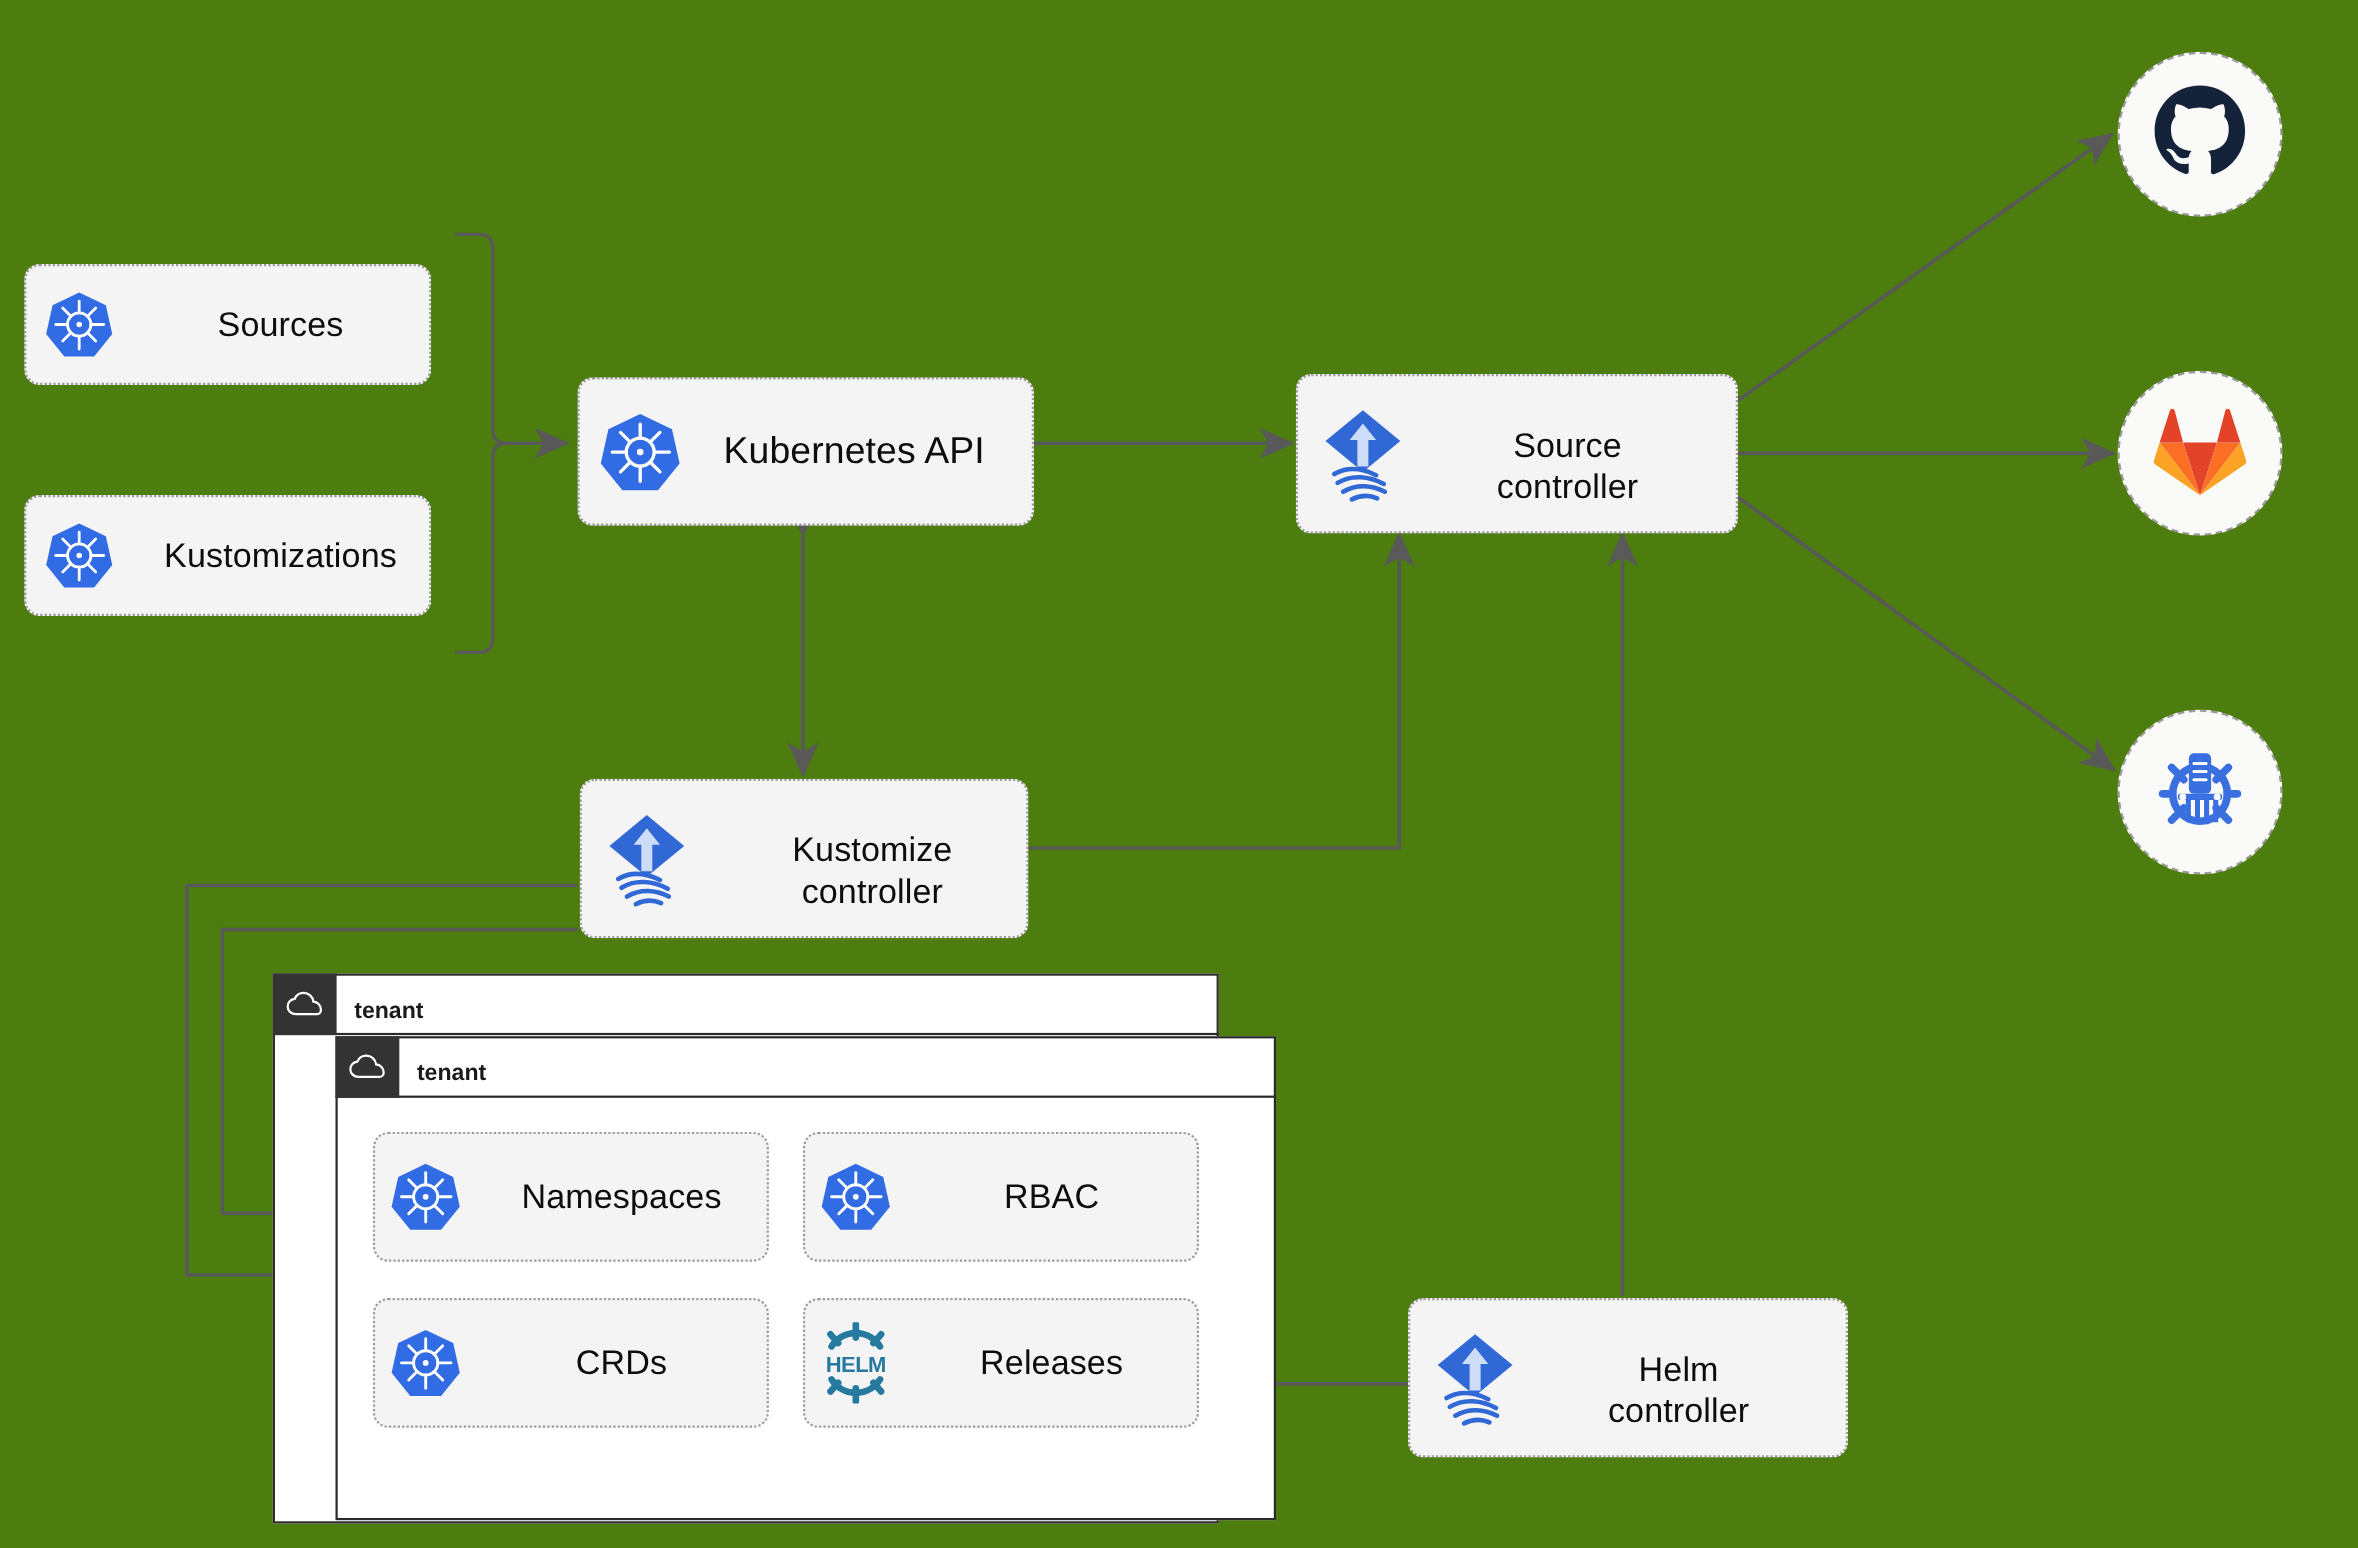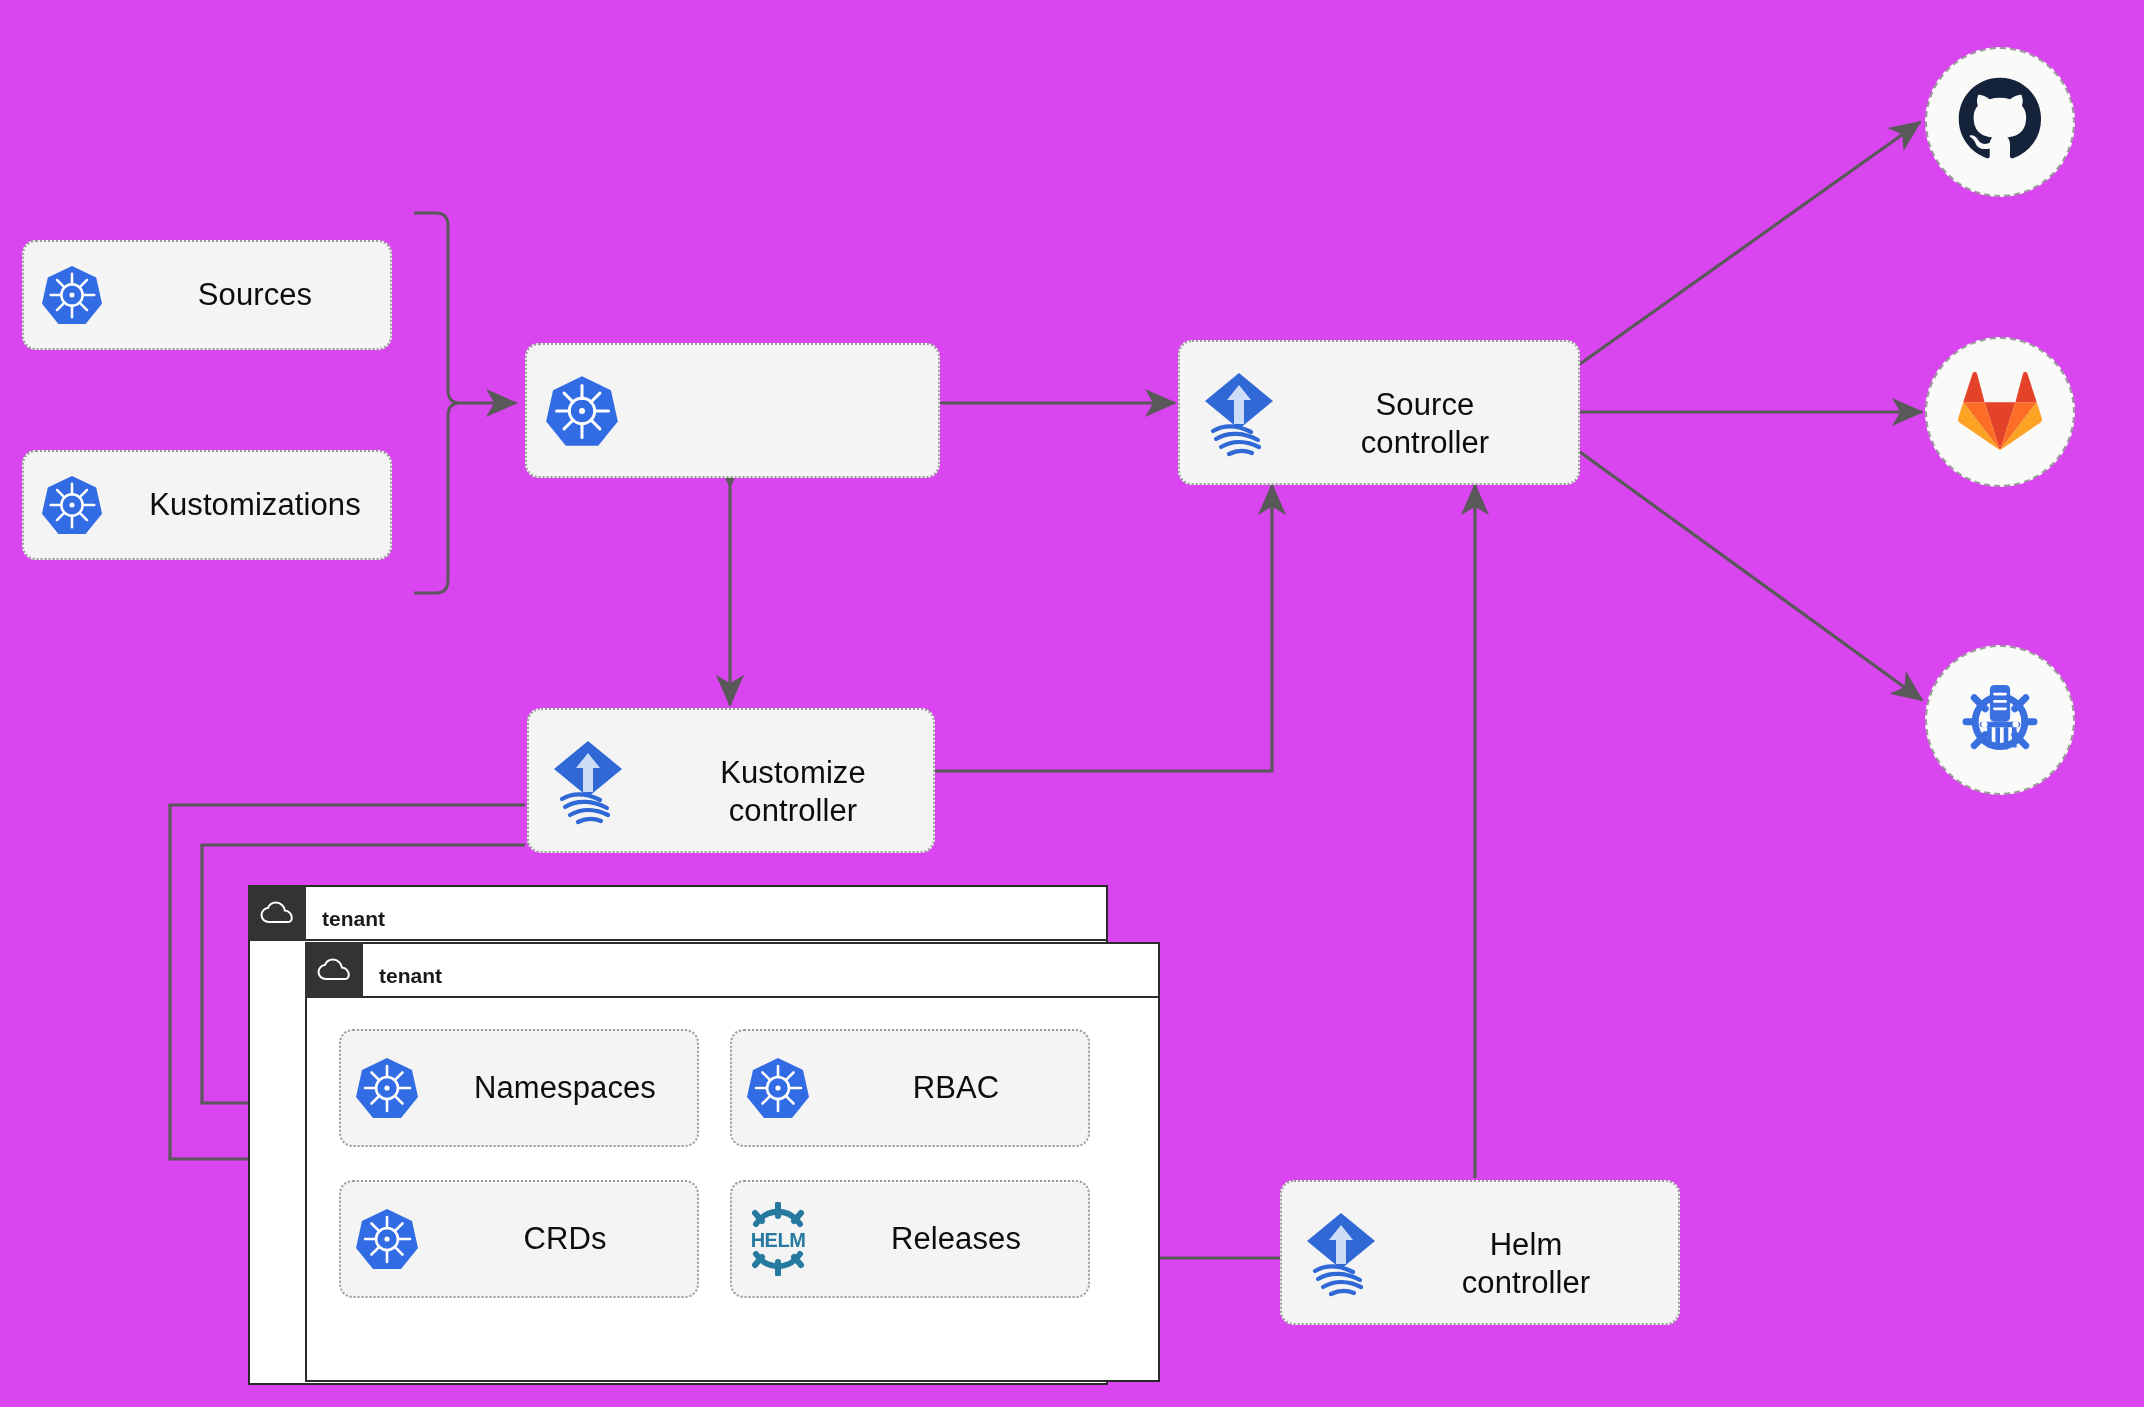--- a/index.html
+++ b/index.html
@@ -1,17 +1,17 @@
 <!DOCTYPE html>
 <html><head>
 <meta charset="utf-8">
 <style>
   html,body{margin:0;padding:0;background:#ffffff;}
   body{font-family:"Liberation Sans",sans-serif;}
-  #canvas{position:relative;width:2144px;height:1407px;background:#d946ef;overflow:hidden;}
+  #canvas{position:relative;width:2144px;height:1407px;background:#4d7c0f;overflow:hidden;}
 
   
   .card{
     position:absolute;
     background:#f4f4f4;
     border:2.5px dotted #9b9b9b;
     border-radius:14px;
     display:flex;align-items:center;
     box-sizing:border-box;
   }
@@ -144,20 +144,21 @@
             <line x1="32" y1="43" x2="32" y2="55"></line>
           <line x1="10" y1="32" x2="21" y2="32"></line>
             <line x1="43" y1="32" x2="55" y2="32"></line>
           <line x1="16.5" y1="16.5" x2="24.2" y2="24.2"></line>
             <line x1="39.8" y1="39.8" x2="47.5" y2="47.5"></line>
           <line x1="47.5" y1="16.5" x2="39.8" y2="24.2"></line>
             <line x1="24.2" y1="39.8" x2="16.5" y2="47.5"></line>
         </g>
       </svg>
     </span>
+    <span class="lbl" style="font-size:34px;padding-right:22px;">Kubernetes API</span>
   </div>
 
   <div class="card" style="left:1178px;top:340px;width:402px;height:145px;">
     <span class="ico" style="width:118px;">
       <svg width="80" height="88" viewBox="0 0 80 88">
         <polygon points="40,4 74,32 40,60 6,32" fill="#3068d6"></polygon>
         <path d="M40,16 L52,31 L45,31 L45,55 L35,55 L35,31 L28,31 Z" fill="#cdddf8"></path>
         <g fill="none" stroke="#3068d6" stroke-width="4.2" stroke-linecap="round">
           <path d="M14,62 C26,55 40,57 52,63"></path>
           <path d="M17,70 C30,62 46,64 59,71"></path>

